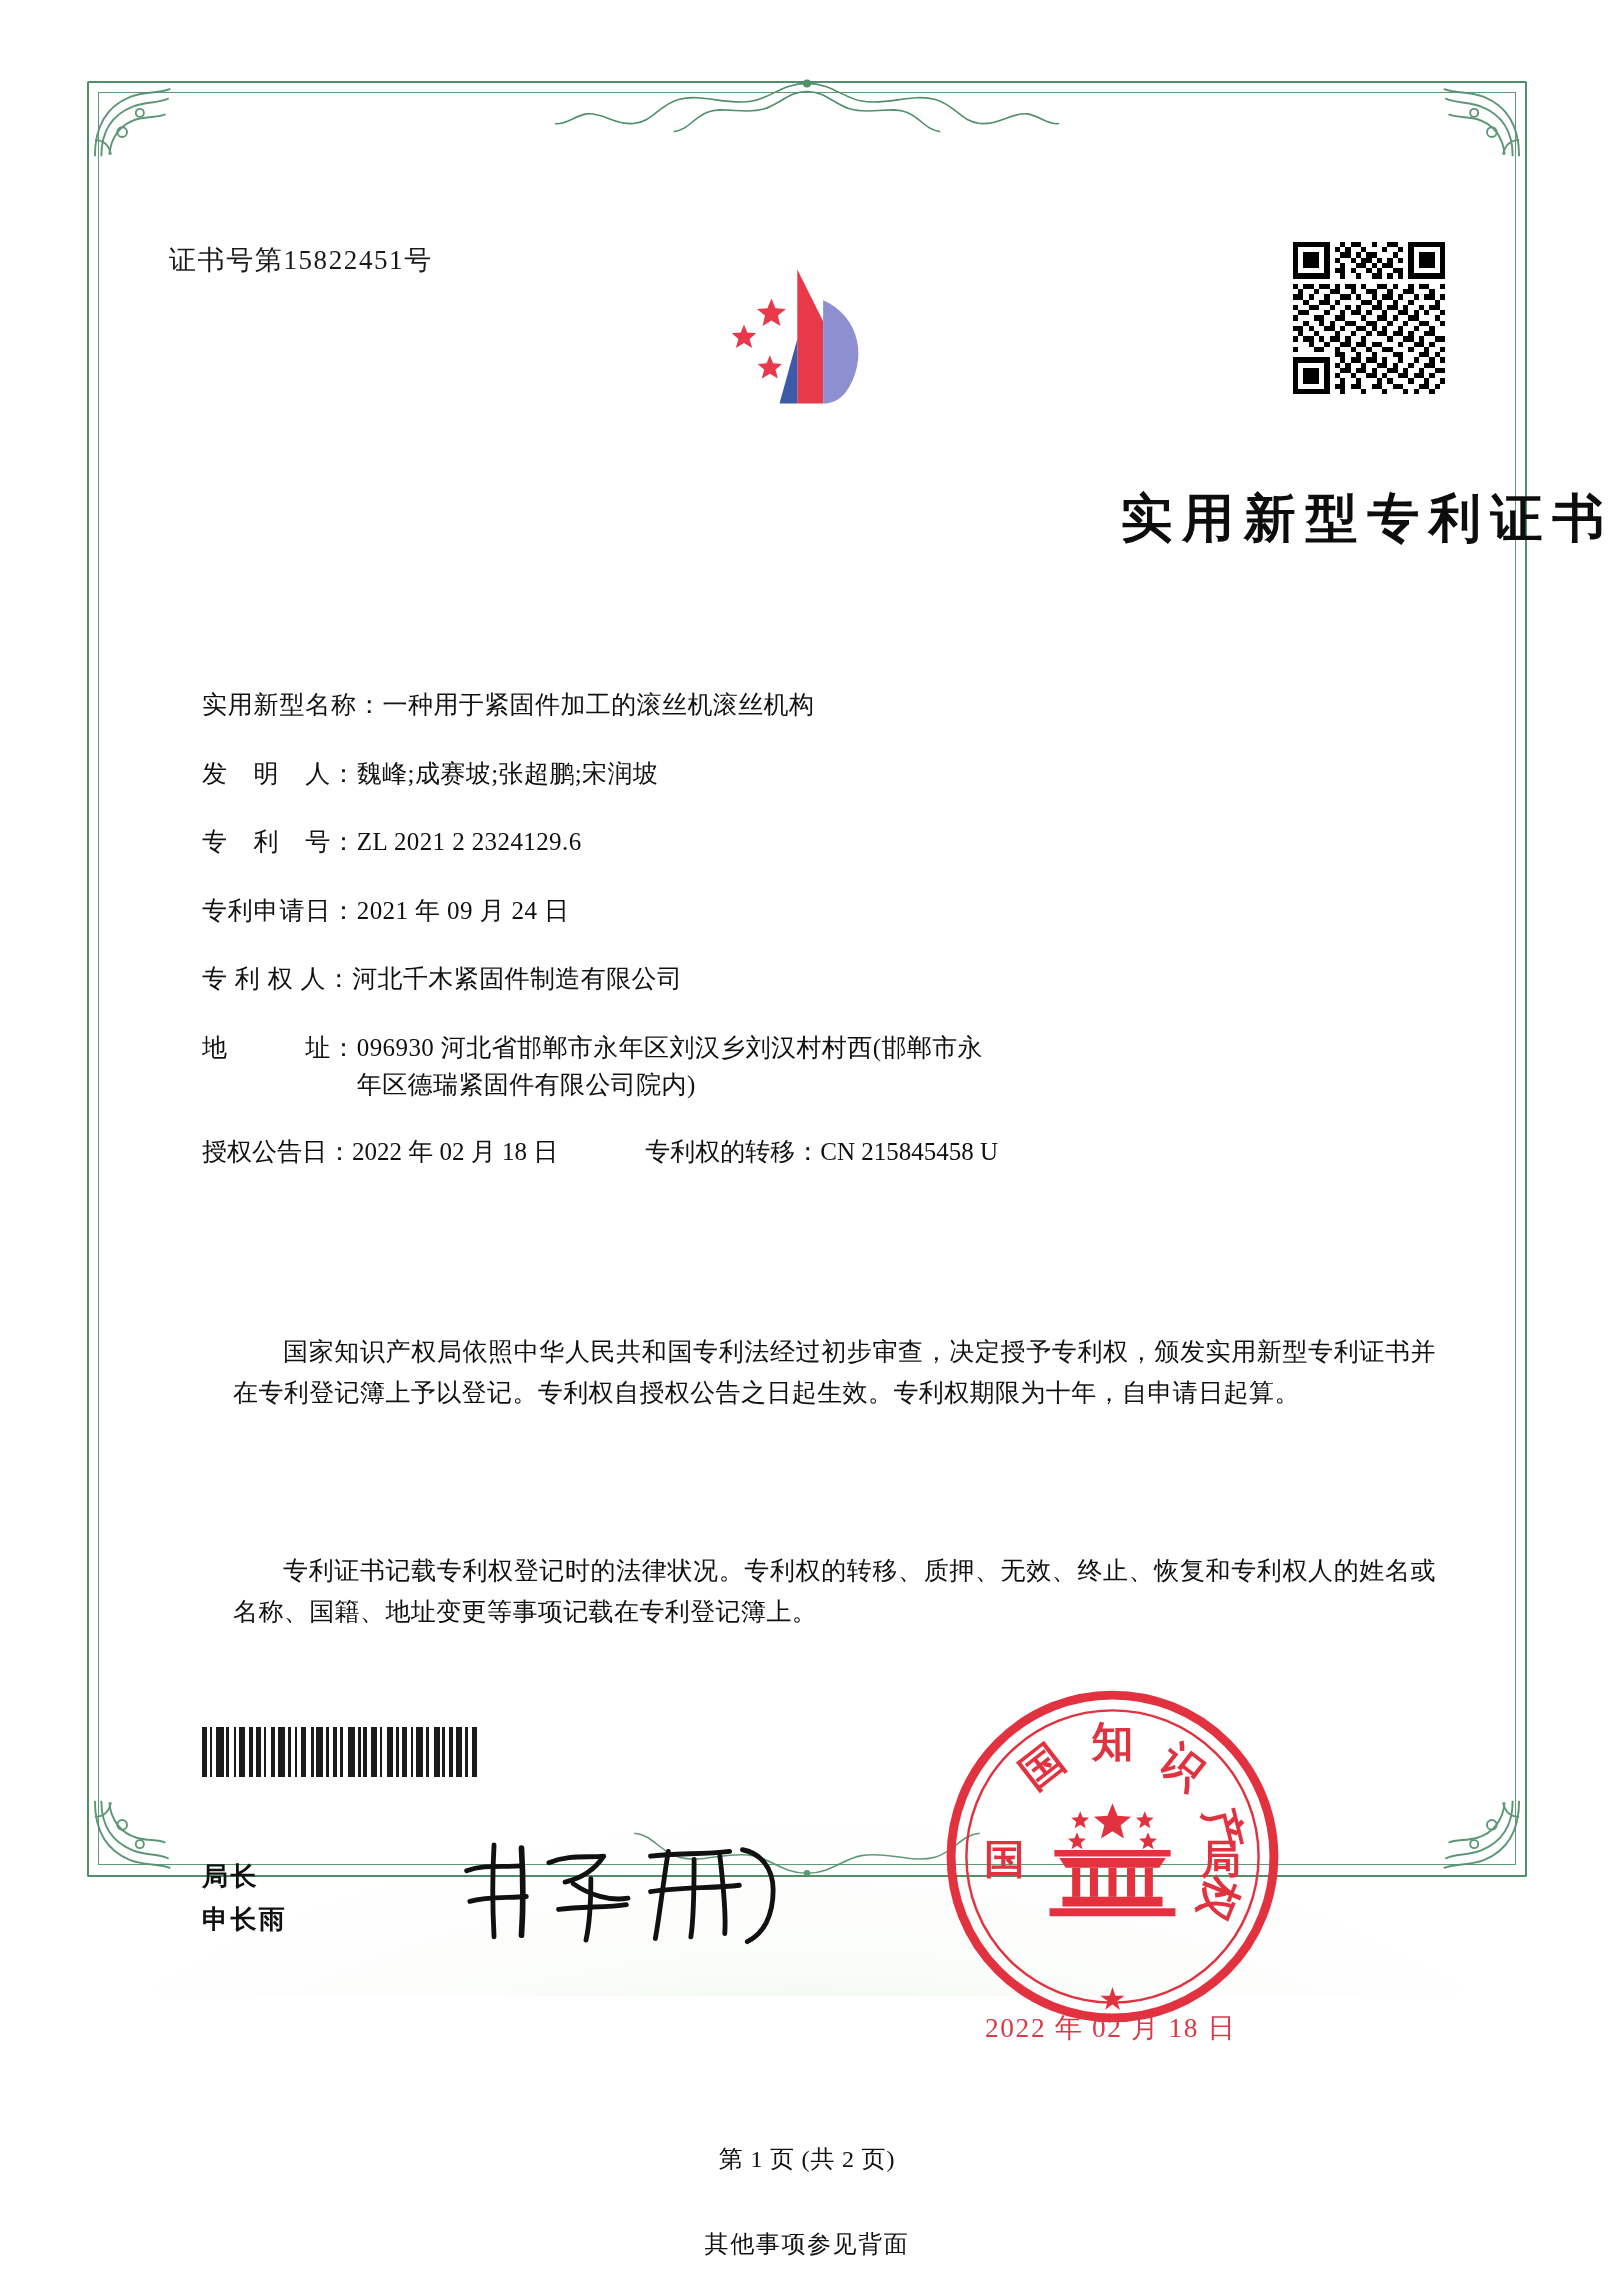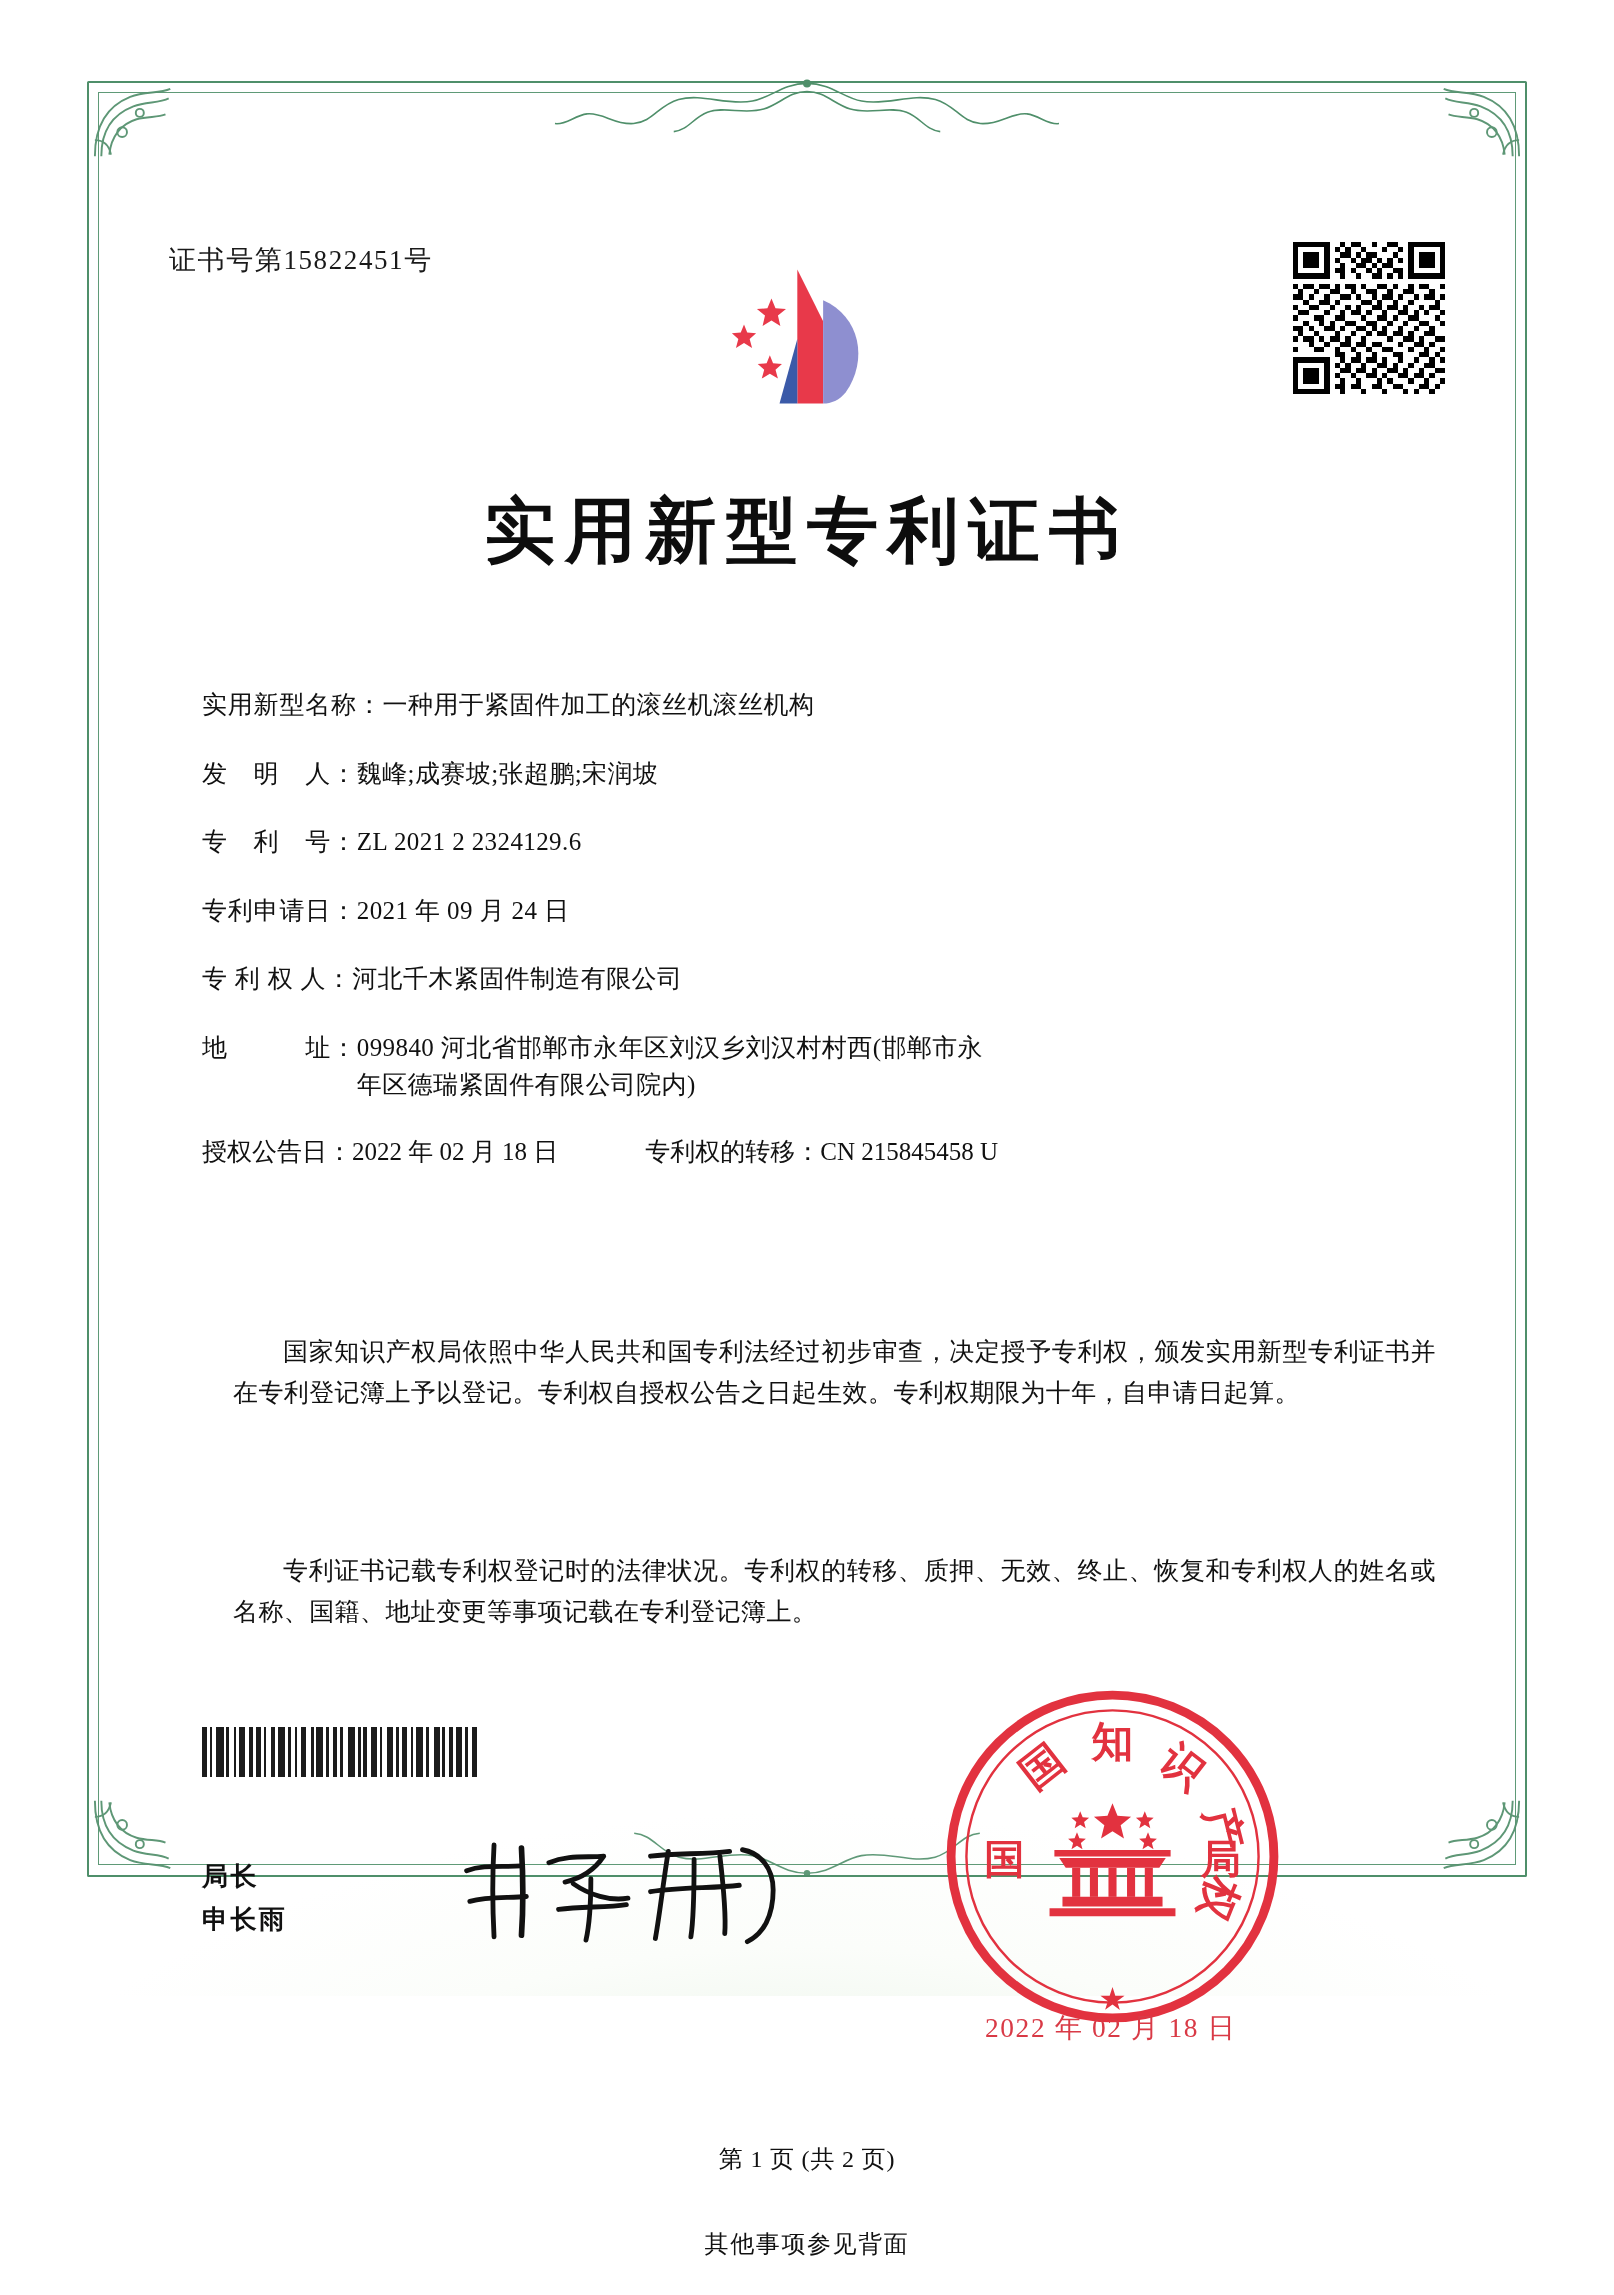--- a/index.html
+++ b/index.html
@@ -58,22 +58,22 @@
   }
   .logo svg{width:100%;height:100%;display:block;}
   .qr{
     position:absolute;right:169px;top:242px;
     width:152px;height:152px;
   }
   .qr svg{width:100%;height:100%;display:block;}
 
   .title{
     position:absolute;left:0;right:0;top:484px;
-    text-align:center;
-    font-size:71px;font-weight:bold;letter-spacing:9.7px;
+    text-align:right;
+    font-size:52px;font-weight:bold;letter-spacing:9.7px;
     color:#0d0d0d;
     font-family:"DejaVu Serif","Liberation Serif",serif;
   }
 
   
   .fields{
     position:absolute;left:202px;right:178px;top:686px;
   }
   .row{
     display:flex;align-items:flex-start;
@@ -488,21 +488,21 @@
     </div>
 
     <div class="row">
       <span class="lbl">专 利 权 人：</span>
       <span class="val">河北千木紧固件制造有限公司</span>
     </div>
 
     <div class="row addr">
       <span class="lbl">地　　　址：</span>
       <span class="val">
-        <span class="l1">099840 河北省邯郸市永年区刘汉乡刘汉村村西(邯郸市永</span>
+        <span class="l1">096930 河北省邯郸市永年区刘汉乡刘汉村村西(邯郸市永</span>
         <span class="l2">年区德瑞紧固件有限公司院内)</span>
       </span>
     </div>
 
     <div class="grant-row">
       <span class="lbl">授权公告日：</span>
       <span class="val">2022 年 02 月 18 日</span>
       <span class="lbl g2">专利权的转移：</span>
       <span class="val">CN 215845458 U</span>
     </div>

